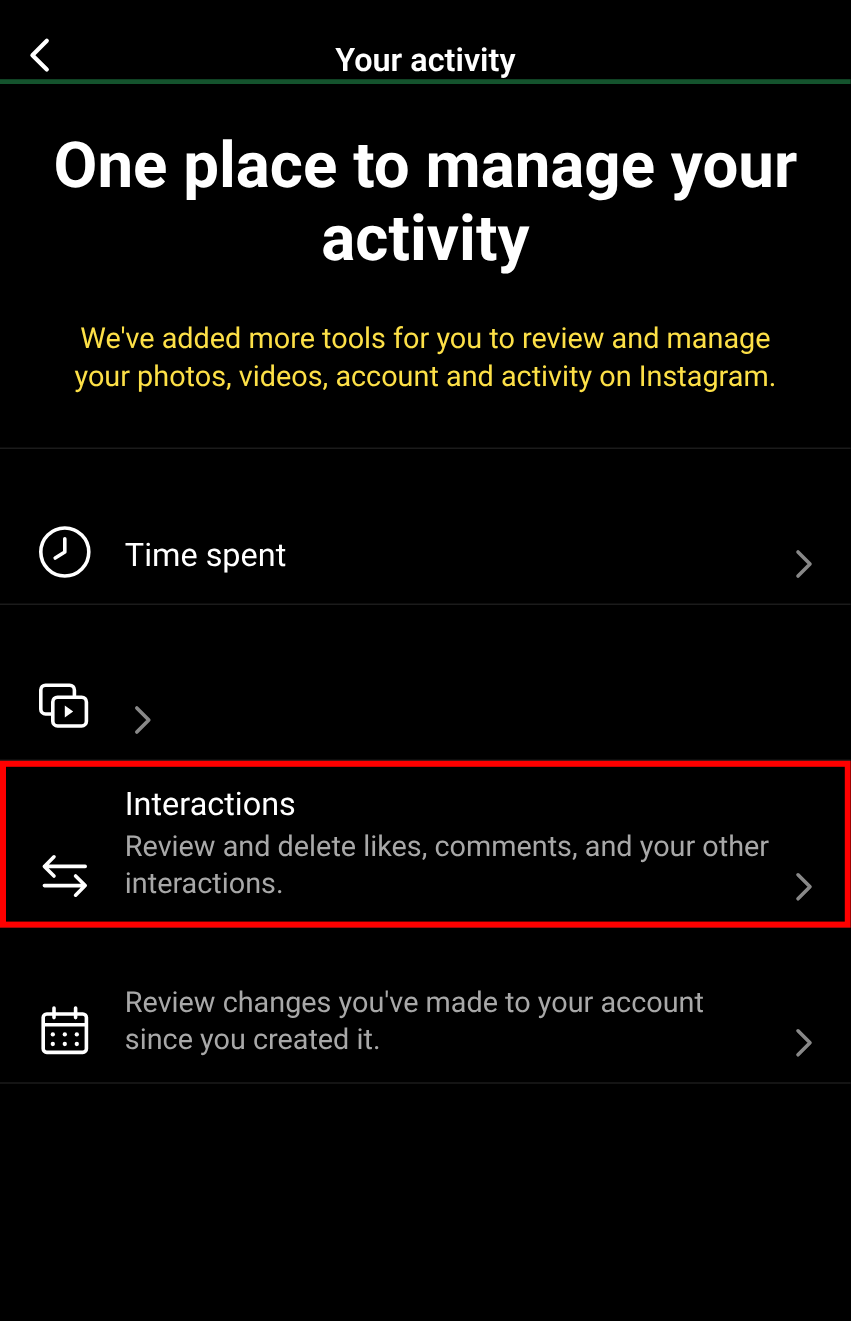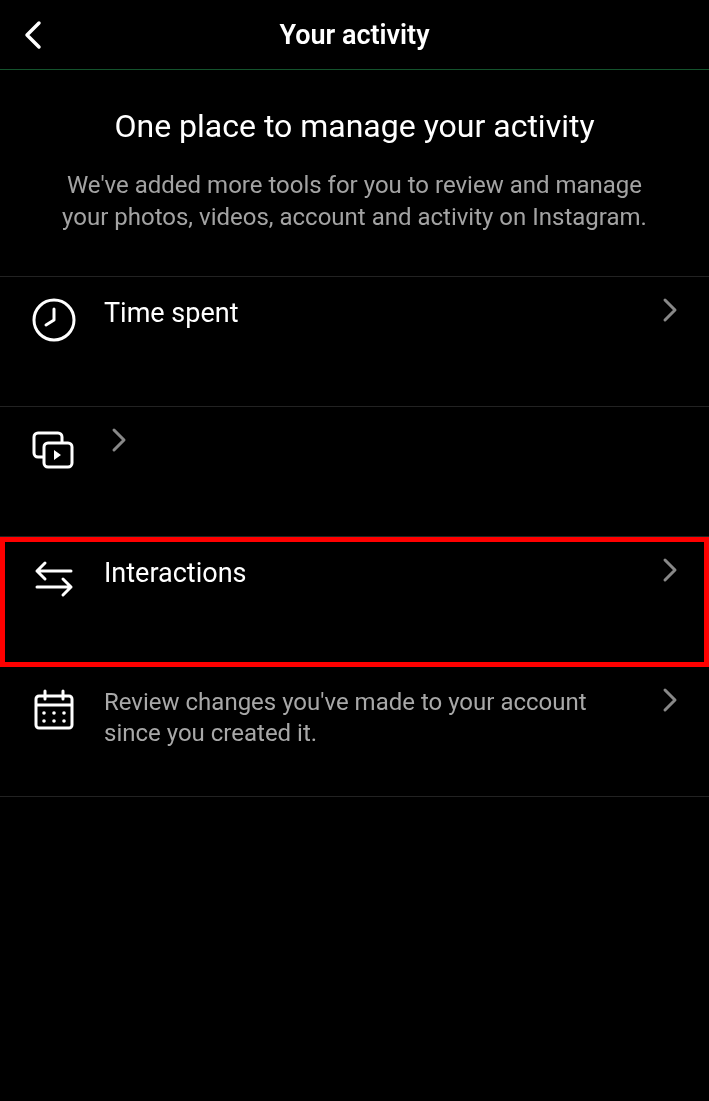--- a/index.html
+++ b/index.html
@@ -10,23 +10,23 @@
     body {
       background: #000;
       color: #fff;
       font-family: -apple-system, BlinkMacSystemFont, "Segoe UI", Roboto, Helvetica, Arial, sans-serif;
       width: 709px;
       height: 1101px;
       overflow: hidden;
     }
     .header {
       display: flex;
-      align-items: center;
+      align-items: flex-end;
       height: 70px;
-      border-bottom: 1px solid #14532d;
+      border-bottom: 4px solid #14532d;
       position: relative;
     }
     .back-button {
       position: absolute;
       left: 12px;
       width: 40px;
       height: 40px;
       display: flex;
       align-items: center;
       justify-content: center;
@@ -36,37 +36,37 @@
       width: 100%;
       text-align: center;
       font-size: 27px;
       font-weight: 600;
     }
     .intro {
       padding: 38px 40px 42px 40px;
       text-align: center;
     }
     .intro-title {
-      font-size: 32px;
-      font-weight: 400;
+      font-size: 53px;
+      font-weight: 700;
       line-height: 1.15;
-      margin-bottom: 24px;
+      margin-bottom: 36px;
     }
     .intro-subtitle {
       font-size: 24px;
-      color: #a3a3a3;
+      color: #fde047;
       line-height: 1.35;
       padding: 0 10px;
     }
     .list {
       border-top: 1px solid #222;
     }
     .list-item {
       display: flex;
-      align-items: flex-start;
+      align-items: flex-end;
       padding: 20px 24px 20px 24px;
       border-bottom: 1px solid #222;
       cursor: pointer;
       min-height: 130px;
     }
     .list-item.highlighted {
       outline: 5px solid #f00;
       outline-offset: -5px;
     }
     .item-icon {
@@ -155,20 +155,21 @@
 
   <div class="list-item highlighted">
     <div class="item-icon">
       <svg width="50" height="44" viewBox="0 0 50 44" fill="none">
         <path d="M42 14 L8 14 M8 14 L16 6 M8 14 L16 22" stroke="#fff" stroke-width="3" stroke-linecap="round" stroke-linejoin="round"></path>
         <path d="M8 30 L42 30 M42 30 L34 22 M42 30 L34 38" stroke="#fff" stroke-width="3" stroke-linecap="round" stroke-linejoin="round"></path>
       </svg>
     </div>
     <div class="item-text">
       <div class="item-title">Interactions</div>
+      <div class="item-desc">Review and delete likes, comments, and your other interactions.</div>
     </div>
     <div class="item-chevron">
       <svg width="16" height="26" viewBox="0 0 16 26" fill="none">
         <path d="M3 3 L13 13 L3 23" stroke="#888" stroke-width="3" stroke-linecap="round" stroke-linejoin="round"></path>
       </svg>
     </div>
   </div>
 
   <div class="list-item">
     <div class="item-icon">

